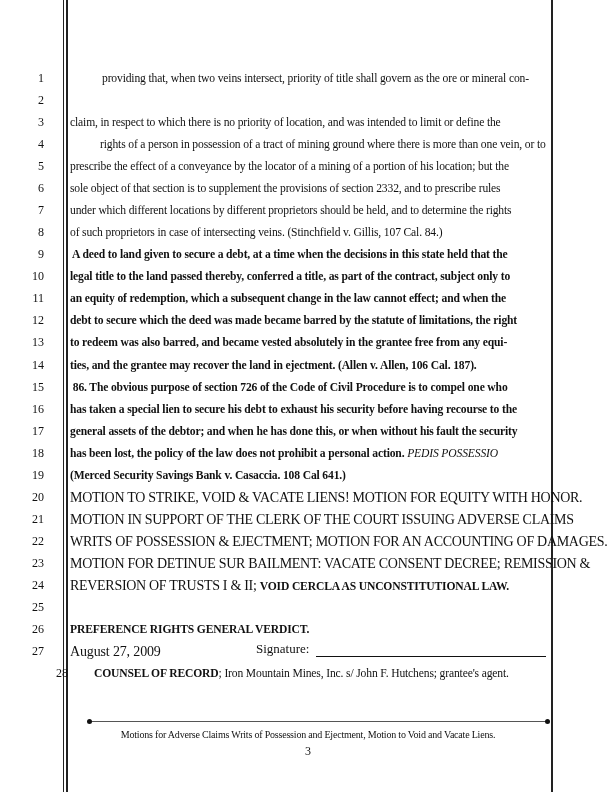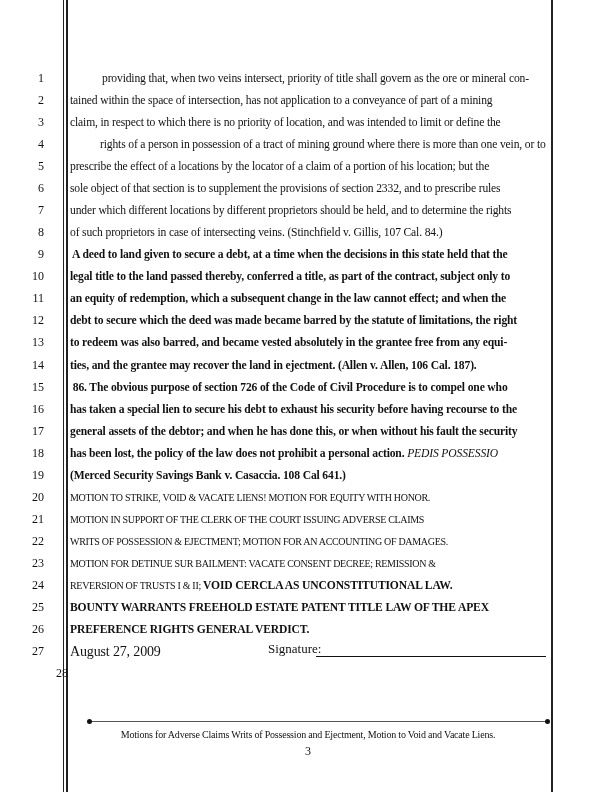--- a/index.html
+++ b/index.html
@@ -9,22 +9,22 @@
   .vline.l1 { left: 63px; }
   .vline.l2 { left: 66px; width: 2px; }
   .vline.r1 { left: 551px; width: 1.5px; }
   .line-row { position: absolute; left: 0; width: 612px; height: 21px; }
   .line-num { position: absolute; left: 10px; width: 34px; text-align: right;
               font-size: 12px; line-height: 21px; }
   .line-text { position: absolute; left: 70px; width: 480px; font-size: 11.6px;
                line-height: 21px; white-space: nowrap; overflow: visible; letter-spacing: -0.15px; }
   .b { font-weight: bold; }
   .i { font-style: italic; }
-  .caps { font-size: 10px; letter-spacing: -0.3px; }
-  .sig-label { position: absolute; left: 268px; font-size: 13px; }
+  .caps { font-size: 14px; letter-spacing: -0.3px; }
+  .sig-label { position: absolute; left: 256px; font-size: 13px; }
   .sig-line { position: absolute; left: 316px; top: 15px; width: 230px; height: 1px; background: #111; }
   .footer-rule { position: absolute; left: 90px; width: 457px; top: 721px; height: 1px; background: #555; }
   .dot { position: absolute; top: 719px; width: 5px; height: 5px; border-radius: 50%; background: #111; }
   .dot.left { left: 87px; }
   .dot.right { left: 545px; }
   .footer-title { position: absolute; left: 60px; width: 496px; top: 729px; text-align: center;
                   font-size: 10px; letter-spacing: -0.2px; }
   .page-num { position: absolute; left: 60px; width: 496px; top: 744px; text-align: center; font-size: 12px; }
 </style>
 </head>
@@ -34,33 +34,32 @@
 <div class="vline l2"></div>
 <div class="vline r1"></div>
 
 <div id="lines">
     <div class="line-row" style="top: 68px;">
       <span class="line-num">1</span>
       <span class="line-text"><span style="white-space: pre; padding-left: 32px;">providing that, when two veins intersect, priority of title shall govern as the ore or mineral con-</span></span>
     </div>
     <div class="line-row" style="top: 90.04px;">
       <span class="line-num">2</span>
-      <span class="line-text"><span style="white-space: pre;">tained within the space of intersection, has not application to a conveyance of part of a mining</span></span>
     </div>
     <div class="line-row" style="top: 112.08px;">
       <span class="line-num">3</span>
       <span class="line-text"><span style="white-space: pre;">claim, in respect to which there is no priority of location, and was intended to limit or define the</span></span>
     </div>
     <div class="line-row" style="top: 134.12px;">
       <span class="line-num">4</span>
       <span class="line-text"><span style="white-space: pre; padding-left: 30px;">rights of a person in possession of a tract of mining ground where there is more than one vein, or to</span></span>
     </div>
     <div class="line-row" style="top: 156.16px;">
       <span class="line-num">5</span>
-      <span class="line-text"><span style="white-space: pre;">prescribe the effect of a locations by the locator of a claim of a portion of his location; but the</span></span>
+      <span class="line-text"><span style="white-space: pre;">prescribe the effect of a conveyance by the locator of a mining of a portion of his location; but the</span></span>
     </div>
     <div class="line-row" style="top: 178.2px;">
       <span class="line-num">6</span>
       <span class="line-text"><span style="white-space: pre;">sole object of that section is to supplement the provisions of section 2332, and to prescribe rules</span></span>
     </div>
     <div class="line-row" style="top: 200.24px;">
       <span class="line-num">7</span>
       <span class="line-text"><span style="white-space: pre;">under which different locations by different proprietors should be held, and to determine the rights</span></span>
     </div>
     <div class="line-row" style="top: 222.28px;">
@@ -126,36 +125,36 @@
     <div class="line-row" style="top: 552.88px;">
       <span class="line-num">23</span>
       <span class="line-text"><span class="caps" style="white-space: pre;">MOTION FOR DETINUE SUR BAILMENT: VACATE CONSENT DECREE; REMISSION &amp;</span></span>
     </div>
     <div class="line-row" style="top: 574.92px;">
       <span class="line-num">24</span>
       <span class="line-text"><span class="caps" style="white-space: pre;">REVERSION OF TRUSTS I &amp; II; </span><span class="b" style="white-space: pre;">VOID CERCLA AS UNCONSTITUTIONAL LAW.</span></span>
     </div>
     <div class="line-row" style="top: 596.96px;">
       <span class="line-num">25</span>
-      <span class="line-text"><span class="b" style="white-space: pre;">BOUNTY WARRANTS FREEHOLD ESTATE PATENT TITLE LAW OF THE APEX</span></span>
     </div>
     <div class="line-row" style="top: 619px;">
       <span class="line-num">26</span>
       <span class="line-text"><span class="b" style="white-space: pre;">PREFERENCE RIGHTS GENERAL VERDICT.</span></span>
     </div>
   </div>
 
 <div class="line-row" id="row27" style="top: 641.04px;">
   <span class="line-num">27</span>
   <span class="line-text" style="font-size:14px">August 27, 2009</span>
   <span class="sig-label">Signature:</span>
   <span class="sig-line"></span>
 </div>
 
 <div class="line-row" id="row28" style="top: 663.08px; margin-left: 24px;">
   <span class="line-num">28</span>
+  <span class="line-text"><span class="b">COUNSEL OF RECORD</span><span>; Iron Mountain Mines, Inc. s/ John F. Hutchens; grantee's agent.</span></span>
 </div>
 
 <div class="footer-rule"></div>
 <div class="dot left"></div>
 <div class="dot right"></div>
 <div class="footer-title">Motions for Adverse Claims Writs of Possession and Ejectment, Motion to Void and Vacate Liens.</div>
 <div class="page-num">3</div>
 
 </body></html>

